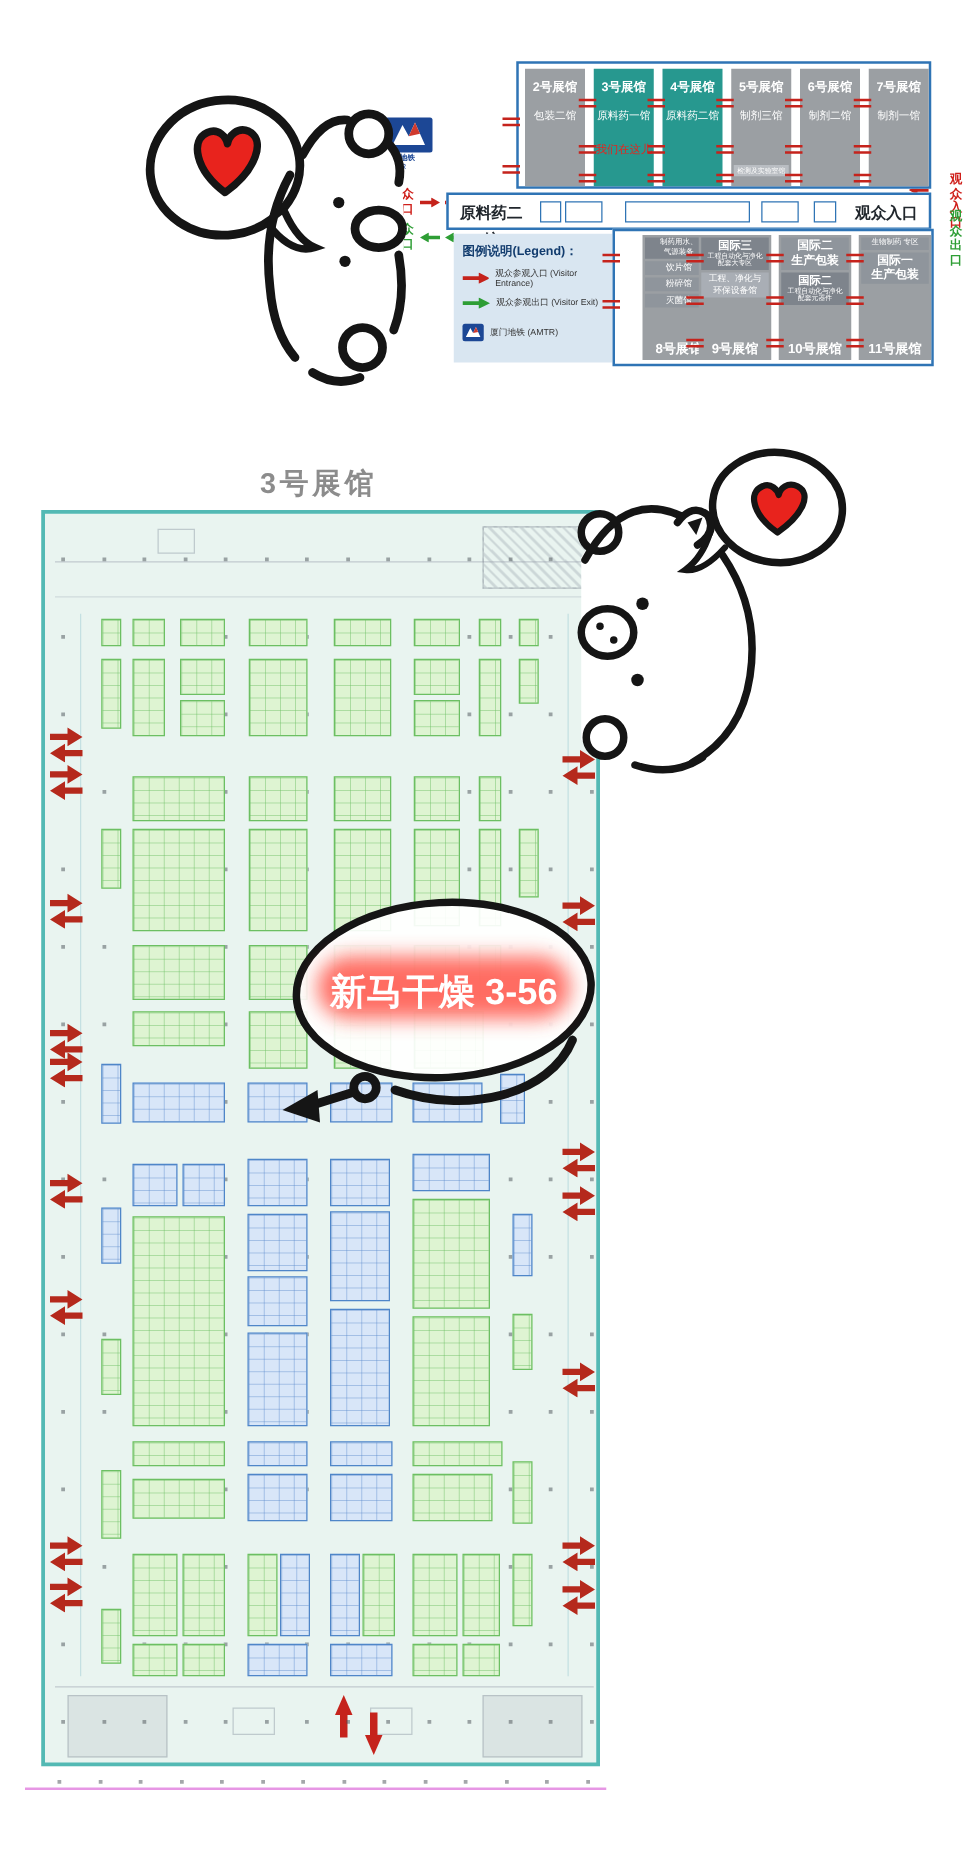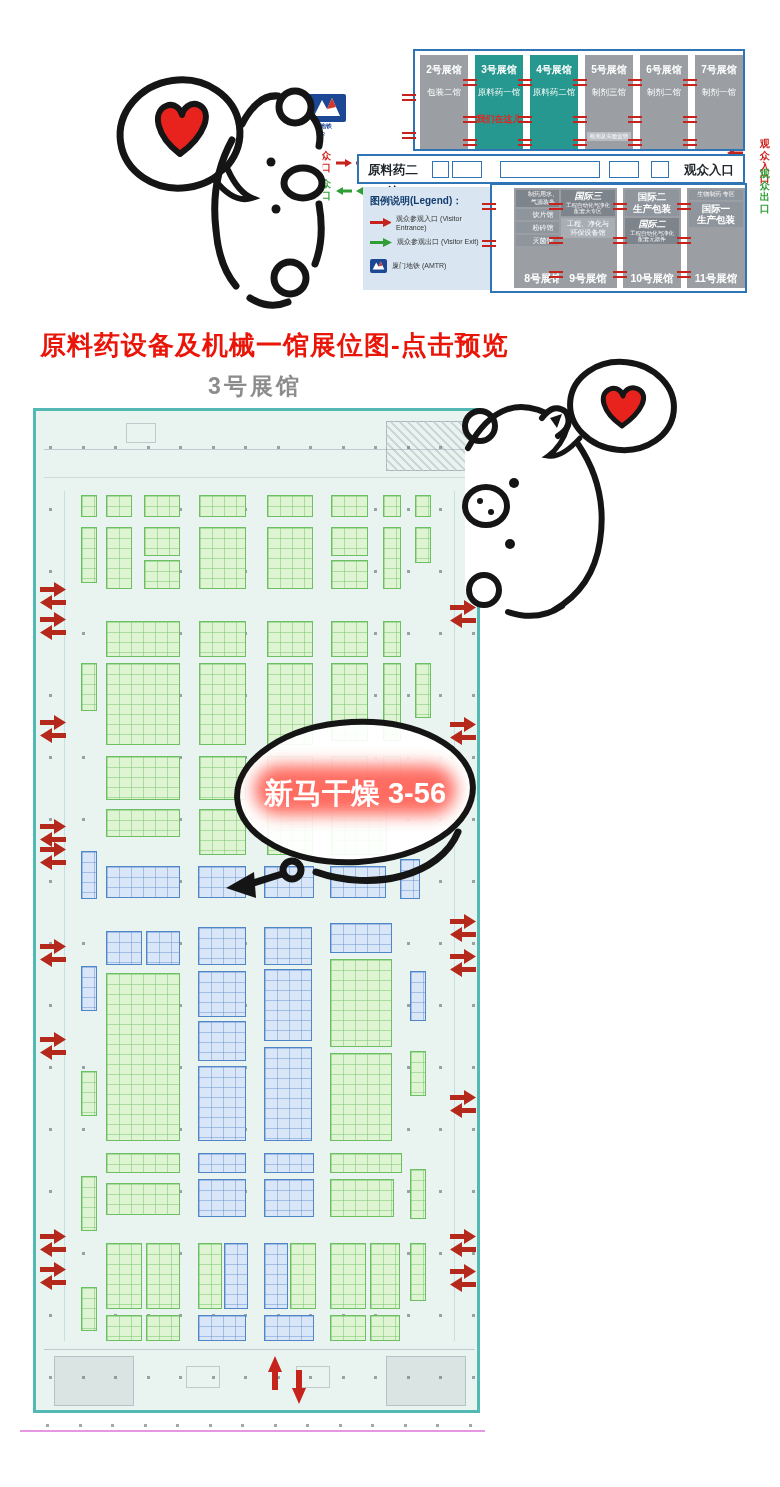--- a/index.html
+++ b/index.html
@@ -9,21 +9,21 @@
 
   
   .top-title{position:absolute;left:355px;top:3px;width:392px;text-align:center;
              font-size:11px;font-weight:bold;color:#1c3e77;}
   .overview{position:absolute;left:355px;top:46px;width:400px;height:252px;}
   .bluebox{position:absolute;background:#fff;border:2px solid #2f74b5;box-sizing:border-box;}
   .hallcell{position:absolute;background:#9b9fa3;color:#fff;text-align:center;box-sizing:border-box;}
   .hallcell.teal{background:#27988f;}
   .h-num{font-size:10px;font-weight:bold;margin-top:8px;}
   .h-name{font-size:8.5px;margin-top:10px;}
-  .h-note{font-size:9px;font-weight:bold;color:#e8231d;margin-top:14px;}
+  .h-note{font-size:9px;font-weight:normal;color:#e8231d;margin-top:14px;}
   .h-sub{position:absolute;left:2px;right:2px;bottom:8px;background:#b9bdc2;color:#fff;
          font-size:5.5px;padding:1px 0;}
   .conn{position:absolute;width:14px;height:7px;border-top:2.5px solid #c5231c;
         border-bottom:2.5px solid #c5231c;box-sizing:border-box;}
   .reg-label{position:absolute;top:3px;height:22px;line-height:22px;width:62px;text-align:center;
              font-size:12.5px;font-weight:bold;color:#20262c;}
   .door{position:absolute;top:5px;height:17px;background:#fff;border:1.5px solid #2f74b5;box-sizing:border-box;}
 
   
   .vtxt{width:24px;font-size:10px;font-weight:bold;line-height:1.15;letter-spacing:1px;}
@@ -39,21 +39,21 @@
   .metro svg{display:block;}
 
   
   .bhall{position:absolute;top:3px;bottom:3px;width:58px;background:#9b9fa3;color:#fff;text-align:center;}
   .bhall .sec{margin:2px 2px 0 2px;background:#8f959c;padding:1px 0;}
   .bhall .sec.dk{background:#7e848c;}
   .bhall .sec.md{background:#a9aeb5;}
   .bhall .t6 div{font-size:6px;line-height:1.25;}
   .bhall .t7 div{font-size:7px;line-height:1.3;}
   .bhall .big div{font-size:9.5px;font-weight:bold;line-height:1.25;}
-  .bhall .mix .l0{font-size:9px;font-weight:bold;line-height:1.2;font-style:italic;}
+  .bhall .mix .l0{font-size:9px;font-weight:bold;line-height:1.2;}
   .bhall .mix .ln{font-size:5.5px;line-height:1.2;}
   .bhall-label{position:absolute;left:0;right:0;bottom:2px;font-size:10.5px;font-weight:bold;color:#fff;}
 
   
   .preview-link{position:absolute;left:40px;top:328px;font-size:26px;font-weight:bold;
                 color:#ea1509;text-decoration:none;letter-spacing:1px;}
   .hall3-label{position:absolute;left:130px;top:371px;width:250px;text-align:center;
                font-size:23px;font-weight:bold;color:#8c8c8c;letter-spacing:3px;}
 
   
@@ -303,21 +303,20 @@
       <path d="M120,88 Q98,128 104,178 Q107,214 124,234"></path>
       <path d="M207,152 Q213,186 203,212"></path>
       <circle cx="178" cy="226" r="16" fill="#ffffff"></circle>
       <path d="M138,246 Q157,258 176,250"></path>
     </g>
     <circle cx="159" cy="110" r="4.5" fill="#151515"></circle>
     <circle cx="164" cy="157" r="4.5" fill="#151515"></circle>
     <path d="M68,102 C44,84 40,60 54,54 C63,50 69,58 70,63 C71,57 78,49 87,53 C101,60 93,84 68,102 Z" fill="#e8231d" stroke="#151515" stroke-width="6" stroke-linejoin="round"></path>
   </svg>
 
-  <a class="preview-link" href="#">原料药设备及机械一馆展位图-点击预览</a>
 
   <div class="hall3-label">3号展馆</div>
 
   <div class="floorplan" id="floorplan">
 
     <div class="struct" style="left:8px;top:38px;width:431px;border-top:1px solid rgba(160,170,180,.55);"></div>
     <div class="struct" style="left:8px;top:66px;width:431px;border-top:1px solid rgba(170,180,190,.4);"></div>
     <div class="struct" style="left:8px;top:938px;width:431px;border-top:1px solid rgba(160,170,180,.55);"></div>
     <div class="struct" style="left:28px;top:80px;height:850px;border-left:1px solid rgba(140,195,205,.4);"></div>
     <div class="struct" style="left:418px;top:80px;height:850px;border-left:1px solid rgba(140,195,205,.4);"></div>

